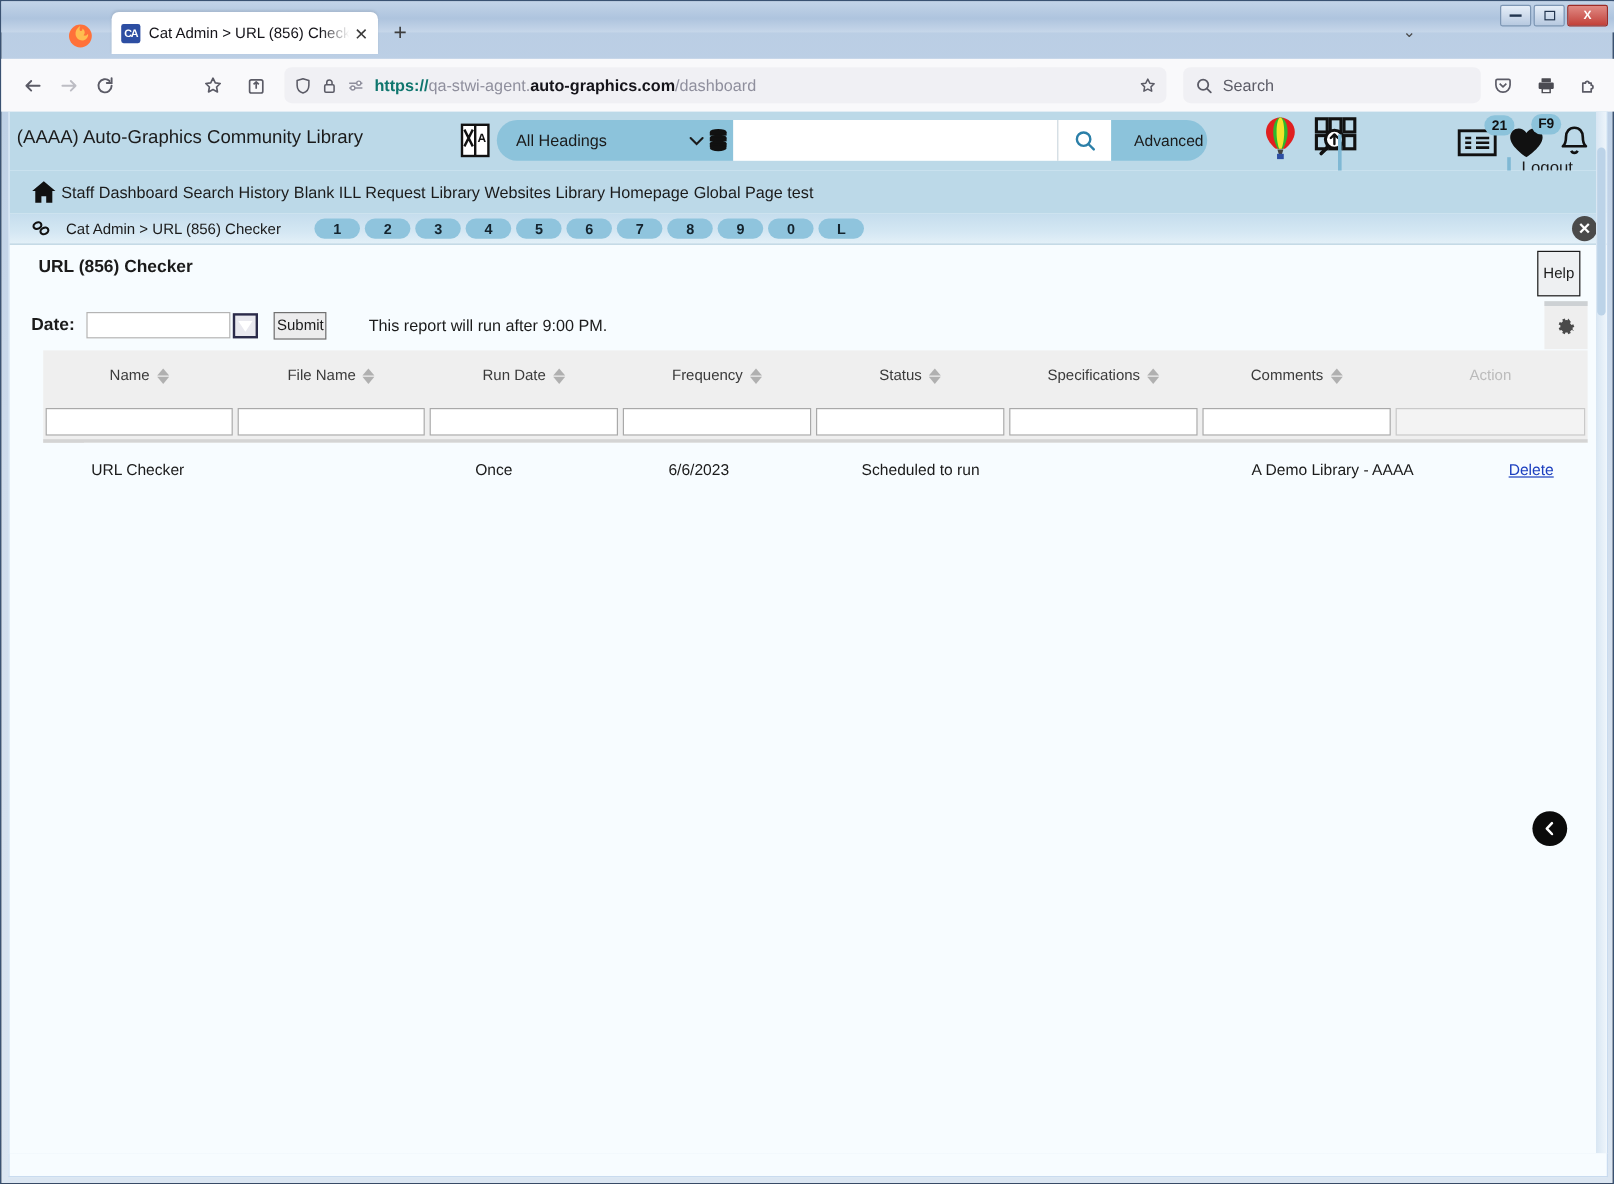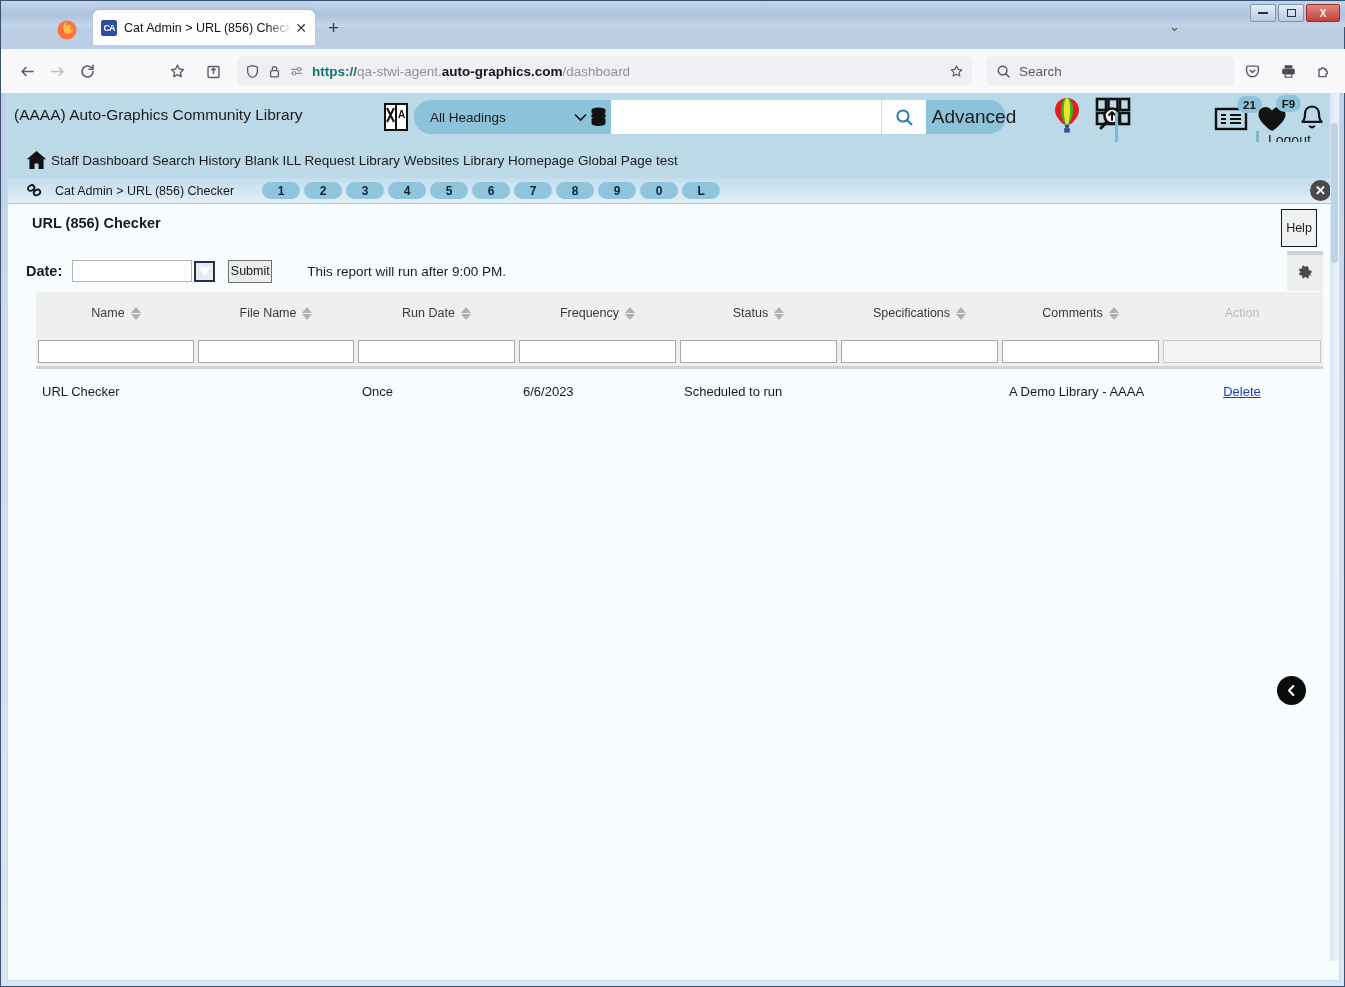--- a/index.html
+++ b/index.html
@@ -125,21 +125,21 @@
   }
   #search-go {
     position: absolute; left: 873px; top: 7px; width: 45px; height: 34px;
     background: #ffffff; display: flex; align-items: center; justify-content: center;
     border-left: 1px solid #cfd9df;
   }
   #advanced-btn {
     position: absolute; left: 918px; top: 7px; width: 80px; height: 34px;
     background: #8cc3db; border-radius: 0 17px 17px 0;
     display: flex; align-items: center; justify-content: center;
-    font-size: 19px; color: #1b1b1b; padding-left: 16px;
+    font-size: 13px; color: #1b1b1b; padding-left: 16px;
   }
   .hdr-icon { position: absolute; }
   #account-block {
     position: absolute; left: 1107px; top: 19px; width: 125px;
     border-left: 3px solid #7fb8d4; padding-left: 7px; height: 42px;
   }
   #hello { font-size: 11.5px; color: #1b1b1b; margin-top: 32px; }
   #your-account { font-size: 15px; color: #1b1b1b; margin-top: 1px; white-space: nowrap;}
   #logout-block {
     position: absolute; left: 1248px; top: 38px;
@@ -241,21 +241,21 @@
   #grid-filterrow {
     display: flex; background: #efefef; padding-bottom: 3px;
     border-bottom: 3px solid #d4d4d4;
   }
   .gf { padding: 0 2px; }
   .gf input {
     width: 100%; height: 23px; border: 1px solid #a9a9a9; background: #fff;
     font-family: "Liberation Sans", sans-serif; font-size: 12px;
   }
   .gf.disabled input { background: #f3f3f3; border-color:#c9c9c9; }
-  #grid-body .grow { display: flex; background: #f7fcff; min-height: 56px; padding-top: 10px; }
+  #grid-body .grow { display: flex; background: #f7fcff; min-height: 56px; padding-top: 10px; margin-left: 34px; }
   .gc {
     font-size: 13px; color: #1b1b1b; padding: 0 6px; line-height: 26px;
   }
   .gc a { color: #1c3fbf; text-decoration: underline; }
 
   #back-fab {
     position: absolute; left: 1269px; top: 472px;
     width: 29px; height: 29px; border-radius: 50%;
     background: #0b0b0b; color: #fff;
     display: flex; align-items: center; justify-content: center;

